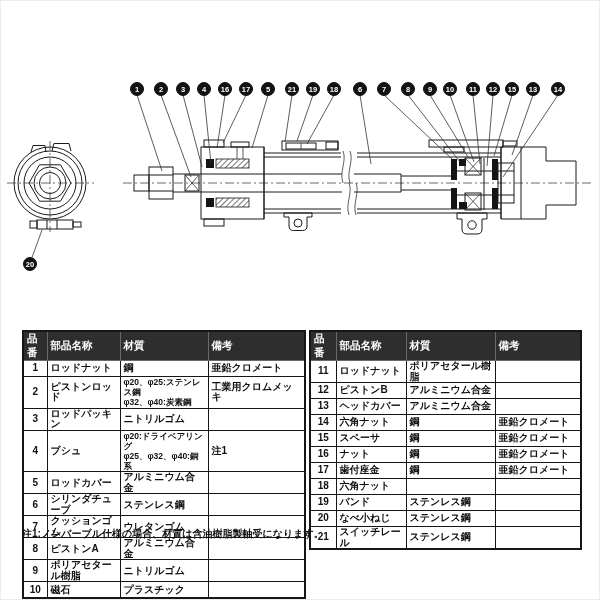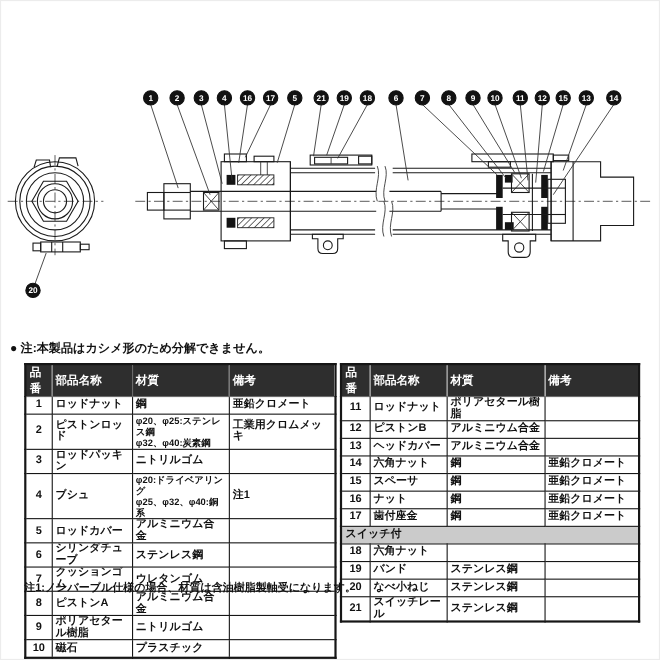--- a/index.html
+++ b/index.html
@@ -229,21 +229,20 @@
         <circle class="balloon" cx="511" cy="88" r="6.5"></circle>
         <text class="balloon-txt" x="511" y="90.7">15</text>
         <circle class="balloon" cx="532" cy="88" r="6.5"></circle>
         <text class="balloon-txt" x="532" y="90.7">13</text>
         <circle class="balloon" cx="557" cy="88" r="6.5"></circle>
         <text class="balloon-txt" x="557" y="90.7">14</text>
       </g>
     </g>
   </svg>
 
-  <div class="note">● 注:本製品はカシメ形のため分解できません。</div>
 
   <table id="tbl-left">
     <colgroup>
         <col style="width:24px">
         <col style="width:73px">
         <col style="width:88px">
         <col style="width:97px">
       </colgroup>
     <thead>
       <tr>
@@ -371,23 +370,20 @@
         <td>鋼</td>
         <td>亜鉛クロメート</td>
       </tr>
       <tr>
         <td class="no">17</td>
         <td>歯付座金</td>
         <td>鋼</td>
         <td>亜鉛クロメート</td>
       </tr>
       <tr>
-        <td class="section" colspan="4">スイッチ付</td>
-      </tr>
-      <tr>
         <td class="no">18</td>
         <td>六角ナット</td>
         <td></td>
         <td></td>
       </tr>
       <tr>
         <td class="no">19</td>
         <td>バンド</td>
         <td>ステンレス鋼</td>
         <td></td>

